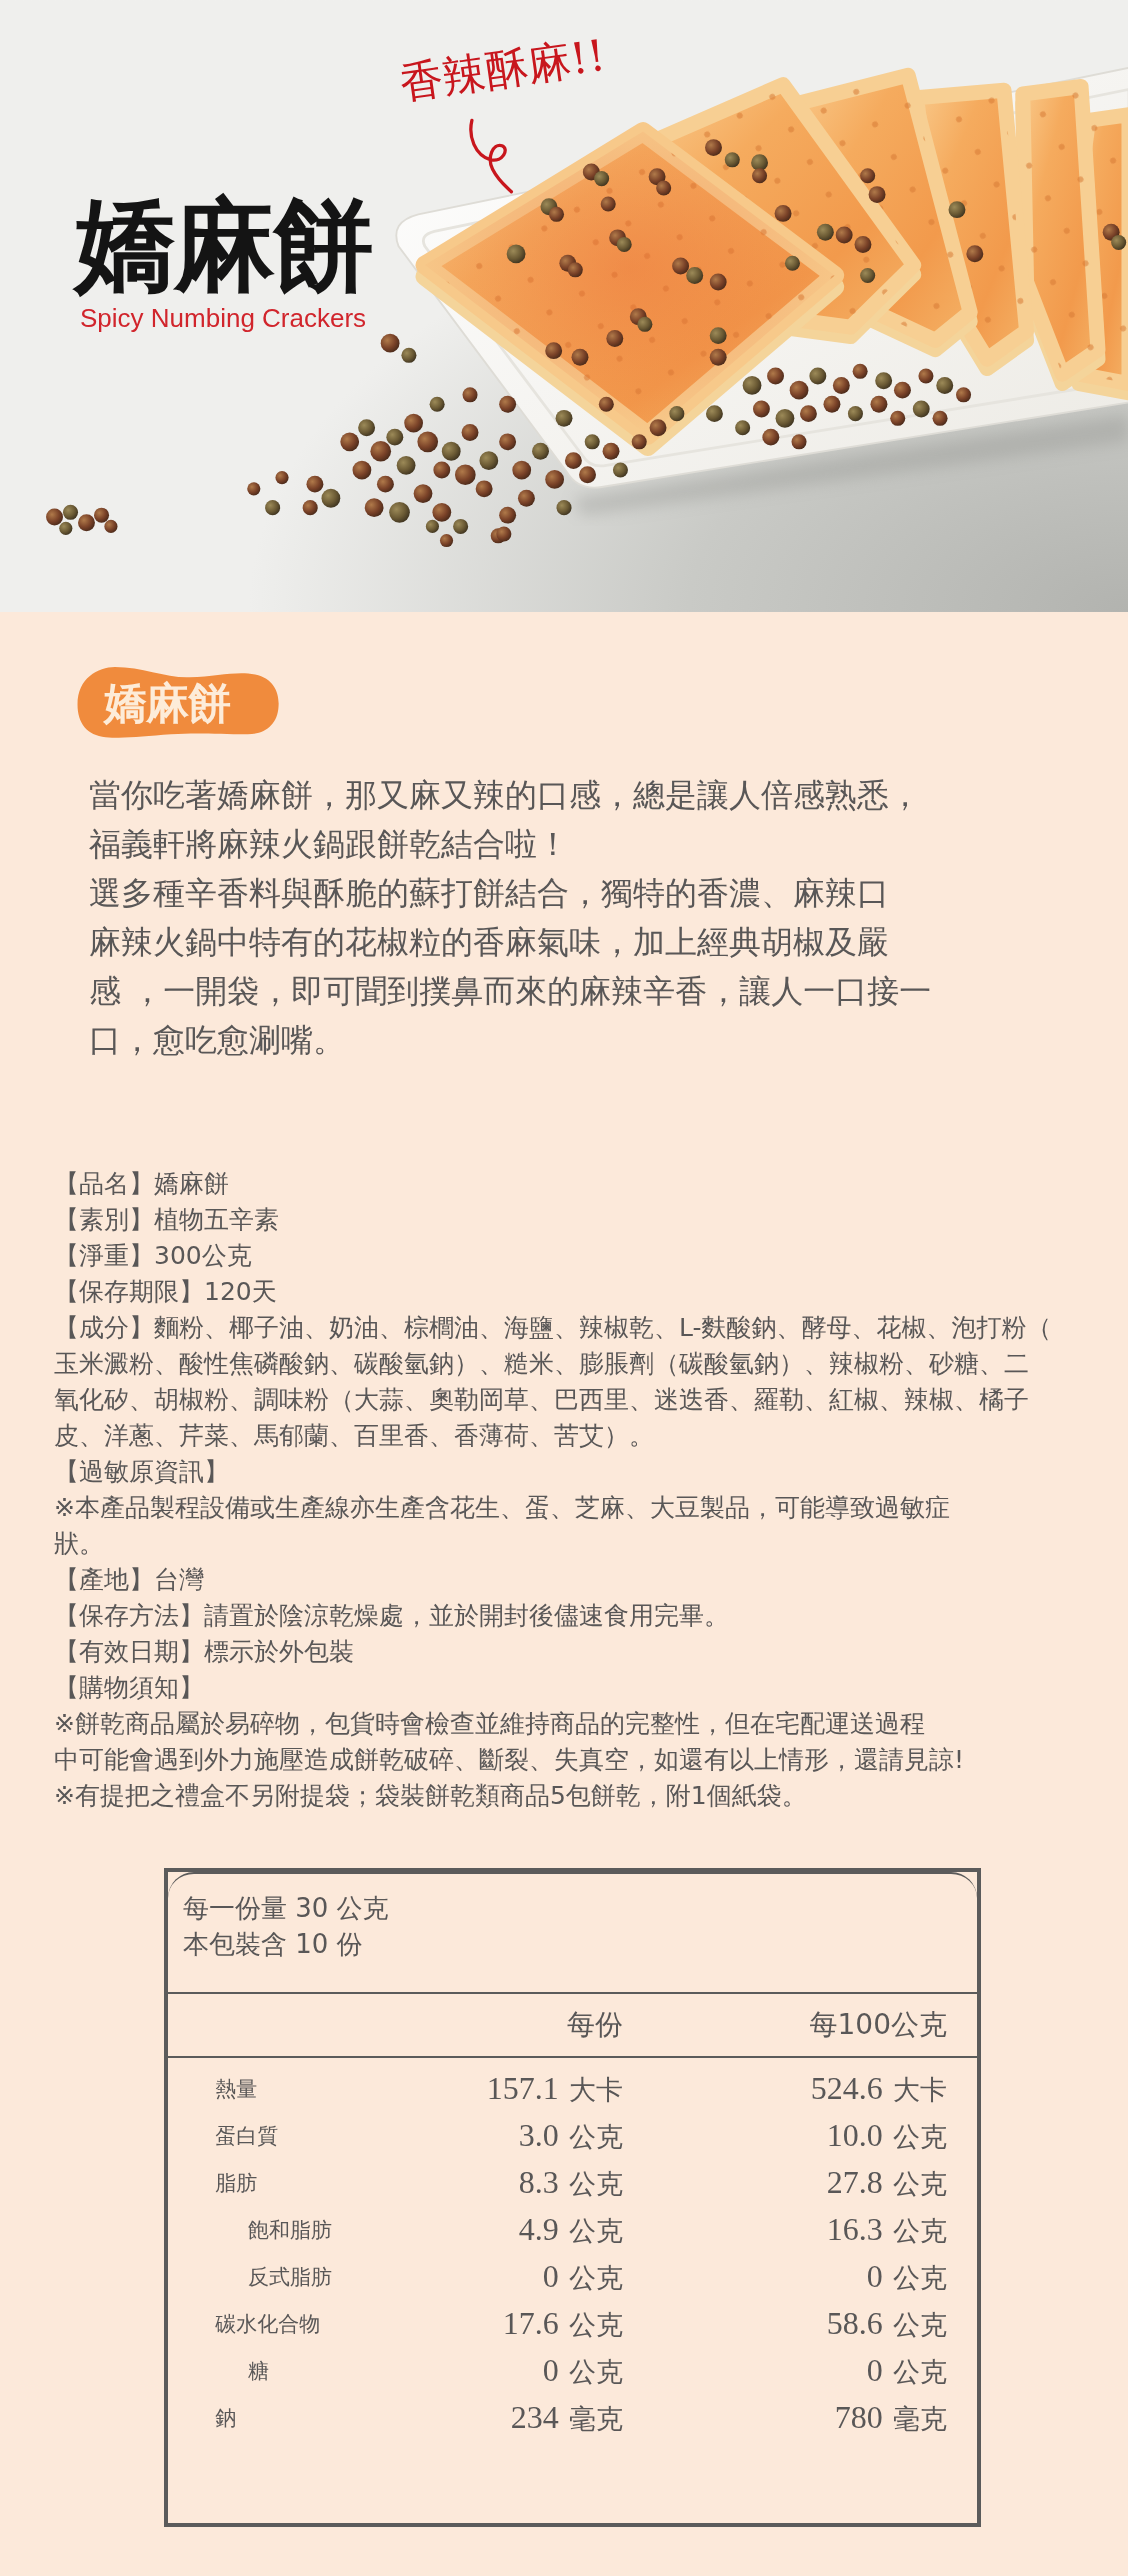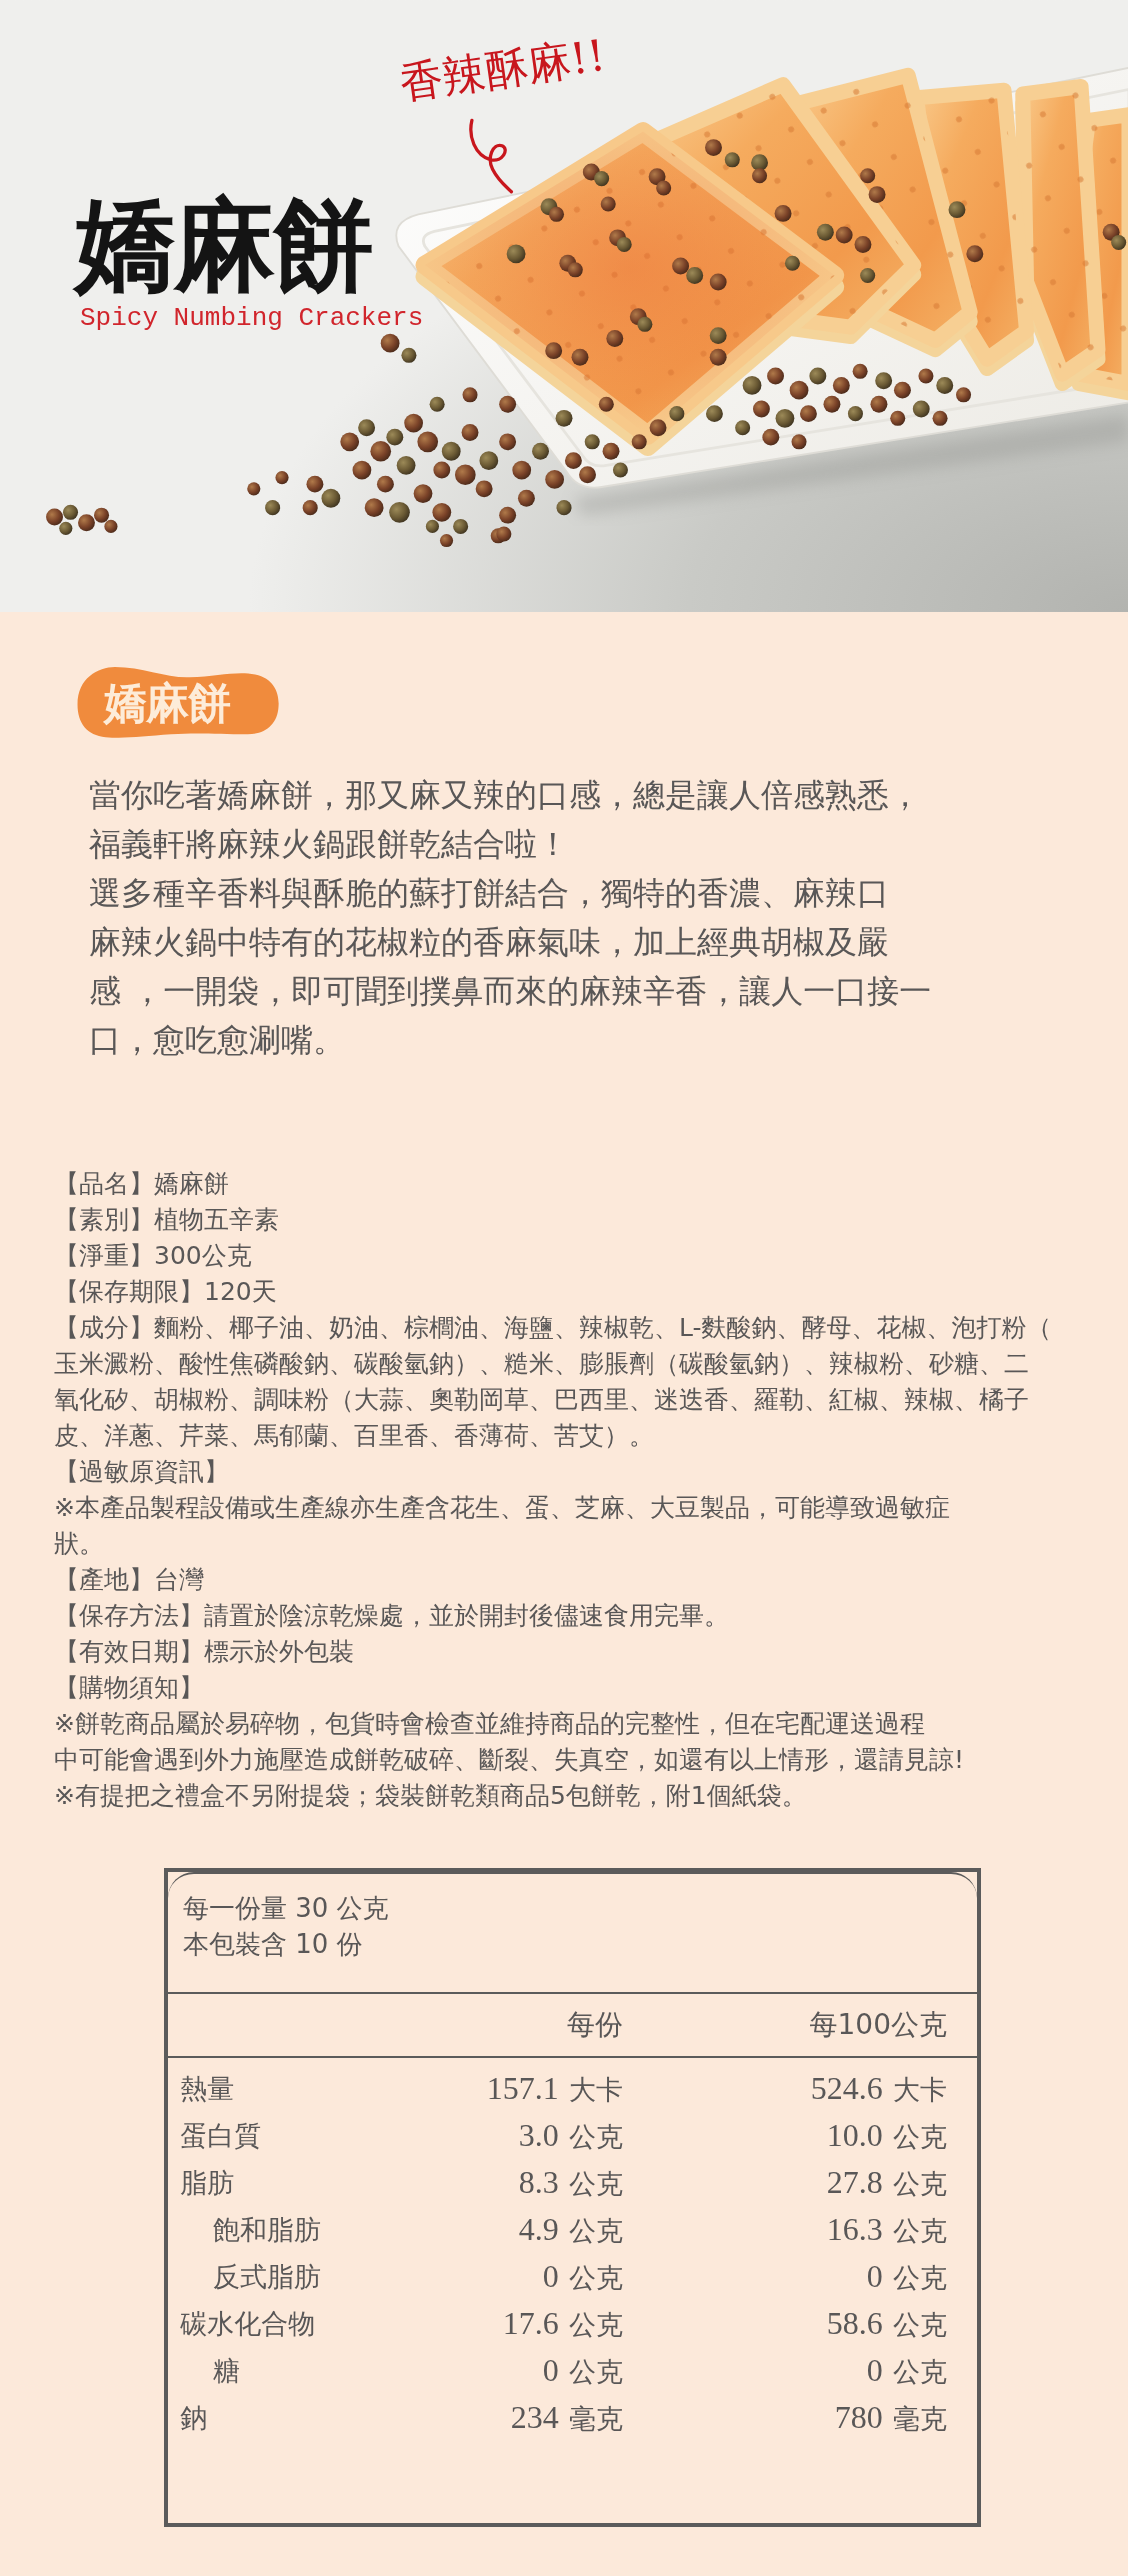--- a/index.html
+++ b/index.html
@@ -13,21 +13,21 @@
     .hero { position: absolute; left: 0; top: 0; width: 1129px; height: 612px; overflow: hidden; }
     .hero svg { position: absolute; left: 0; top: 0; }
     .hero-title {
       position: absolute; left: 75px; top: 194px;
       font-family: "DejaVu Serif", serif; font-weight: bold;
       font-size: 101px; line-height: 101px; color: #141414;
       white-space: nowrap; letter-spacing: -1.9px;
     }
     .hero-sub {
       position: absolute; left: 80px; top: 305px;
-      font-family: Liberation Mono, monospace;
+      font-family: Liberation Sans, sans-serif;
       font-size: 26px; line-height: 26px;
       color: var(--brand_red, #d1252c); white-space: nowrap;
     }
     .tagline {
       position: absolute; left: 404px; top: 56px;
       font-family: "DejaVu Serif", serif;
       font-size: 43px; line-height: 55px;
       color: var(--tagline_red, #c8161d); white-space: nowrap;
       transform: rotate(-8deg); transform-origin: left bottom;
     }
@@ -55,21 +55,21 @@
       height: 120px; box-sizing: border-box; border-top: 2.8px solid var(--rule, #5b5b5b);
       padding: 16px 0 0 15px; font-size: 26px; line-height: 36px; border-radius: 26px;
     }
     .n-head {
       height: 64px; box-sizing: border-box; border-top: 2.8px solid var(--rule, #5b5b5b);
       display: grid; grid-template-columns: 235px 220px 324px 28px; align-items: center; font-size: 28px;
     }
     .n-head .h { text-align: right; white-space: nowrap; }
     .n-body { height: 401px; box-sizing: border-box; border-top: 2.8px solid var(--rule, #5b5b5b); padding-top: 7.5px; }
     .n-row { height: 47px; display: grid; grid-template-columns: 235px 220px 324px 28px; align-items: center; }
-    .n-label { padding-left: 12.2px; font-size: 27px; white-space: nowrap; }
+    .n-label { padding-left: 12.2px; font-size: 21px; white-space: nowrap; margin-left: 35px; }
     .n-label.indent { padding-left: 45px; }
     .n-val { display: flex; justify-content: flex-end; align-items: baseline; gap: 10.3px; white-space: nowrap; }
     .n-num { font-size: 32px; font-family: Liberation Serif, serif; }
     .n-unit { font-size: 27px; }
   </style>
 </head>
 <body>
 
 <div class="hero">
   <svg width="1129" height="612" viewBox="0 0 1201 651">

